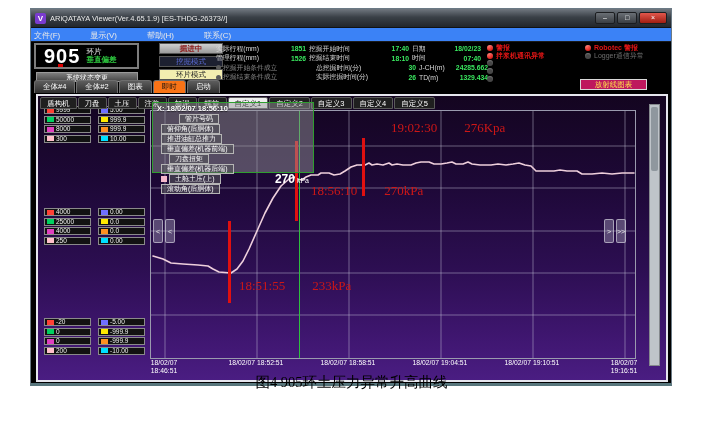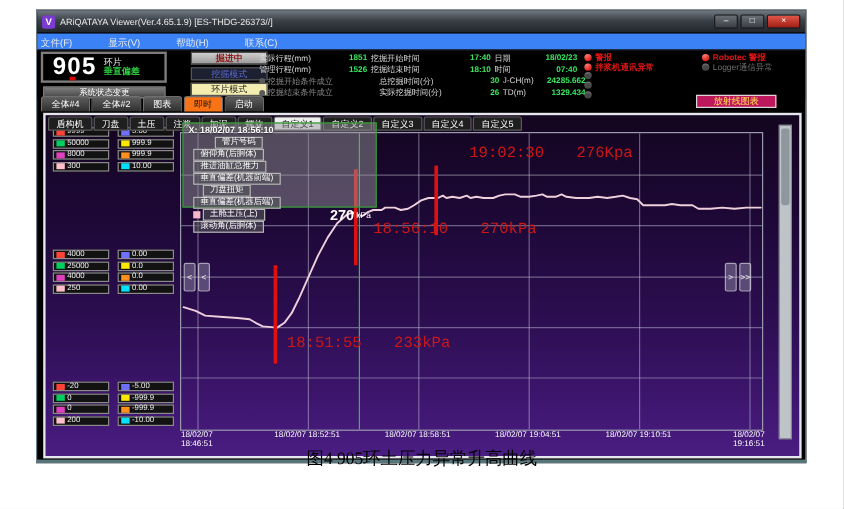--- a/index.html
+++ b/index.html
@@ -93,21 +93,21 @@
   #plot{position:absolute;left:112px;top:14px;width:484px;height:247px;border:1px solid #9a9aae;
         box-sizing:content-box;}
   #plot svg{position:absolute;left:0;top:0;}
   .marker{position:absolute;width:3px;background:#e01010;z-index:2;}
   #marker-1{left:77px;top:110px;height:82px;}
   #marker-2{left:144px;top:30px;height:80px;}
   #marker-3{left:211px;top:27px;height:58px;}
   #cursor-line{position:absolute;left:148px;top:0;width:1px;height:247px;background:#2fbf3f;z-index:1;}
 
   #annos{position:absolute;inset:0;z-index:2;}
-  .anno{position:absolute;font-family:Liberation Mono, monospace;color:#cd1717;font-size:13px;
+  .anno{position:absolute;font-family:Liberation Serif, serif;color:#cd1717;font-size:13px;
         white-space:nowrap;}
   .anno .anno-val{margin-left:27px;}
   #annos .anno:nth-child(1){left:88px;top:167px;}
   #annos .anno:nth-child(2){left:160px;top:72px;}
   #annos .anno:nth-child(3){left:240px;top:9px;}
 
   .navpair{position:absolute;display:flex;gap:2px;z-index:2;}
   #nav-left{left:2px;top:108px;}
   #nav-right{left:453px;top:108px;}
   .navbtn{width:10px;height:24px;background:rgba(190,190,205,.35);border:1px solid rgba(235,235,240,.55);

